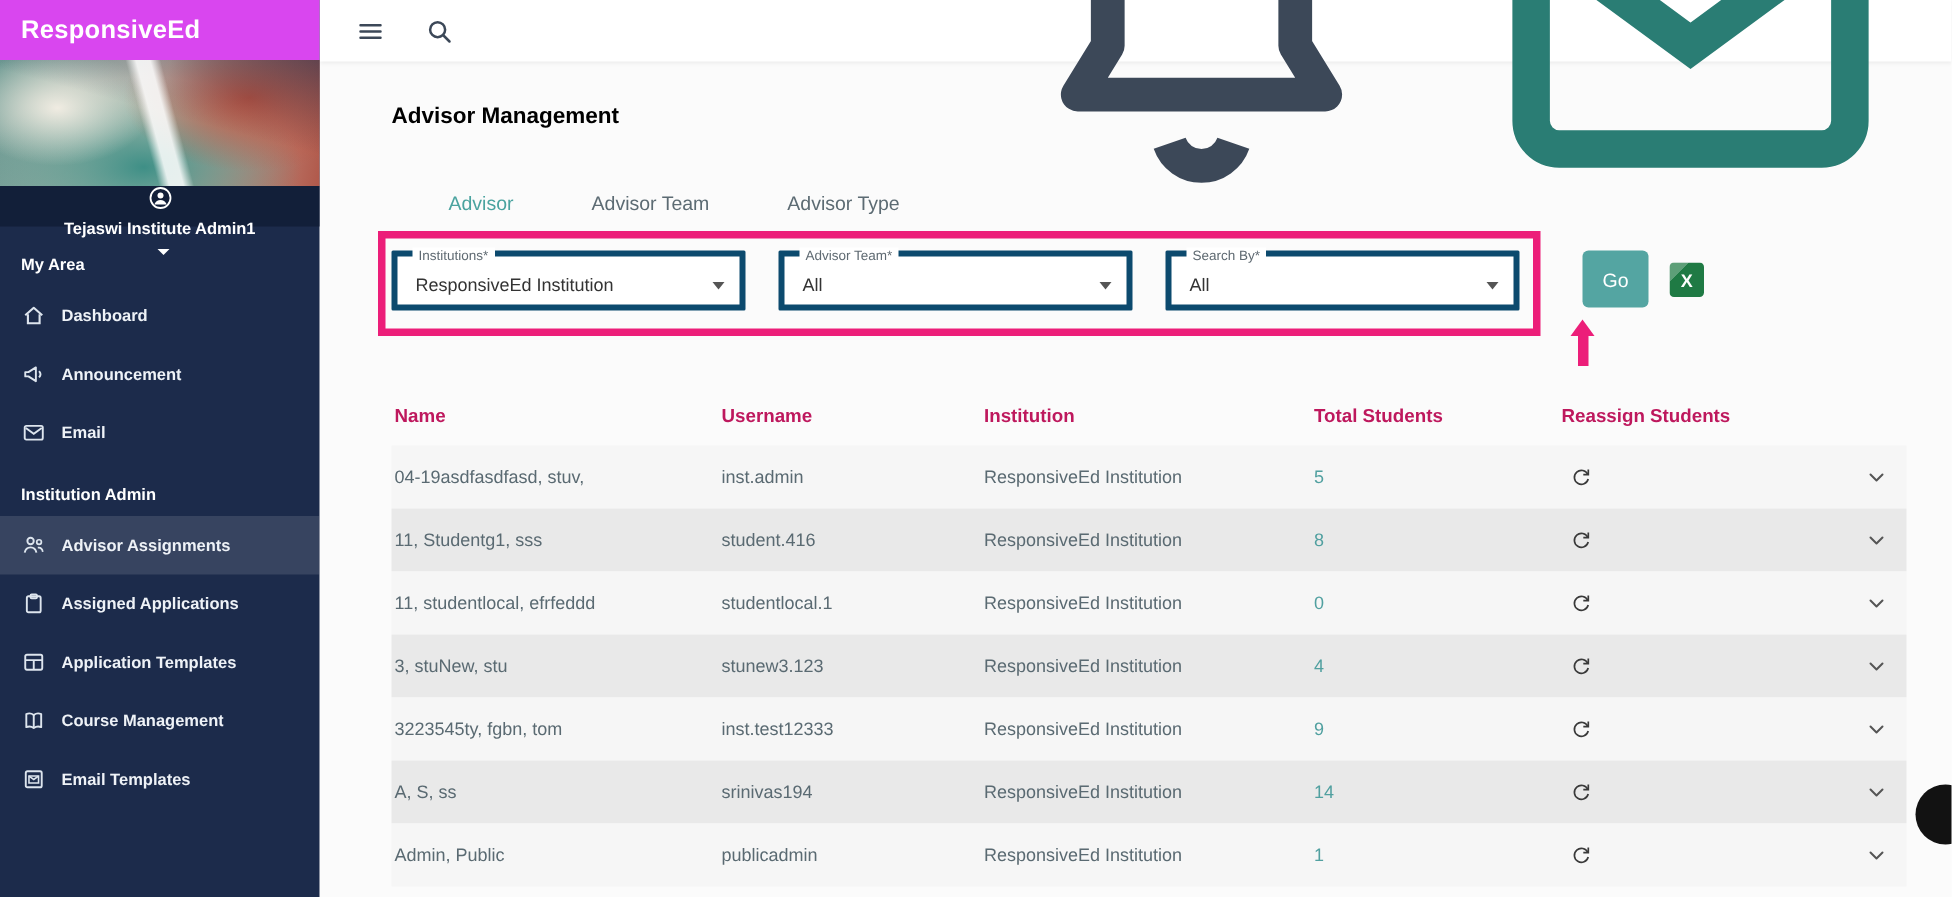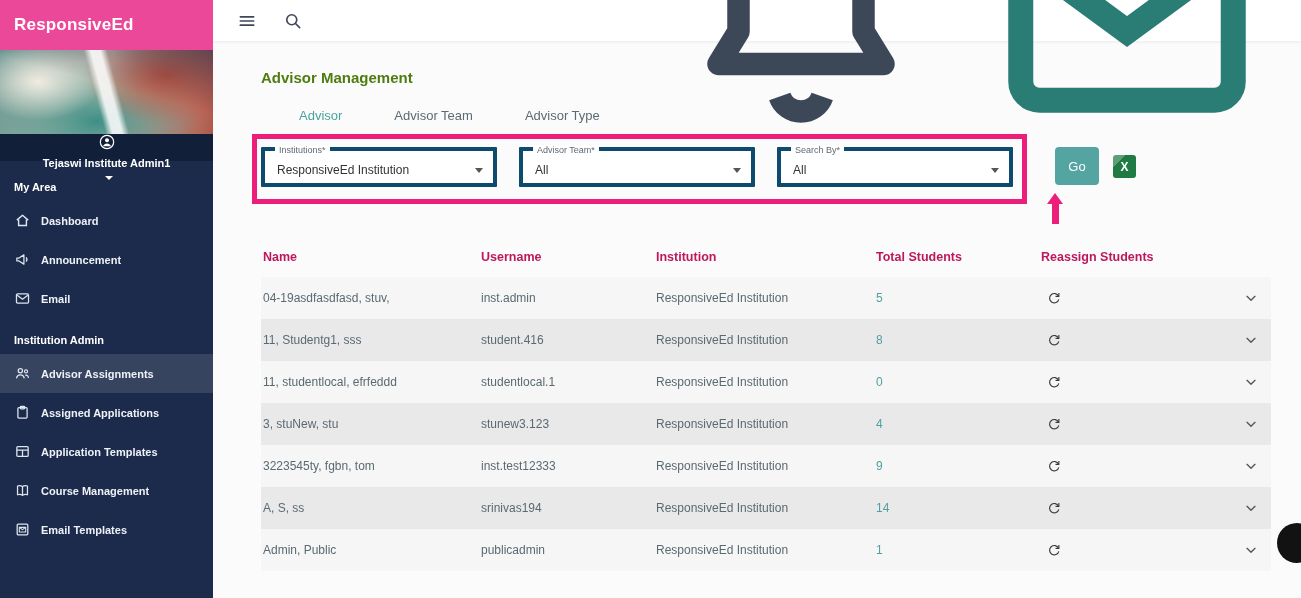--- a/index.html
+++ b/index.html
@@ -2,21 +2,21 @@
 <html><head>
 <meta charset="utf-8">
 <style>
   * { margin:0; padding:0; box-sizing:border-box; }
   html,body { width:1301px; height:598px; overflow:hidden; }
   body { font-family:"Liberation Sans", sans-serif; background:#fff; position:relative; }
   .app { display:flex; width:100%; height:100%; }
 
   
   .sidebar { width:213px; flex-shrink:0; background:#1c2b4b; color:#fff; display:flex; flex-direction:column; z-index:3; }
-  .logo { height:50px; display:flex; align-items:center; padding:0 14px; font-size:17px; font-weight:bold; background:#ec4899; letter-spacing:.2px; }
+  .logo { height:40px; display:flex; align-items:center; padding:0 14px; font-size:17px; font-weight:bold; background:#d946ef; letter-spacing:.2px; }
   .banner { height:84px;
     background:
       linear-gradient(75deg, transparent 45%, rgba(255,255,255,.85) 48%, rgba(255,255,255,.85) 52%, transparent 55%),
       linear-gradient(15deg, rgba(27,42,74,0) 55%, rgba(27,42,74,.55)),
       radial-gradient(90px 55px at 18% 38%, #f0ece2 0%, rgba(240,236,226,0) 70%),
       radial-gradient(120px 70px at 78% 30%, #c2543f 0%, rgba(194,84,63,0) 70%),
       radial-gradient(140px 80px at 45% 85%, #3e8f86 0%, rgba(62,143,134,0) 75%),
       linear-gradient(100deg, #6f9b94, #d8cfc0 50%, #b0584a);
   }
   .user-bar { height:27px; background:#121f39; display:flex; align-items:center; gap:7px; padding:0 10px; font-size:11px; font-weight:bold; cursor:pointer;flex-direction:column; }
@@ -34,21 +34,21 @@
   
   .main { flex:1; display:flex; flex-direction:column; background:#fbfbfb; position:relative; }
   .topbar { height:41px; background:#fff; display:flex; align-items:center; gap:26px; padding:0 24px; box-shadow:0 1px 3px rgba(0,0,0,.07); z-index:2; }
   .tb-icon { width:20px; height:20px; color:#3c4858; cursor:pointer; position:relative; }
   .tb-icon svg { width:100%; height:100%; }
   .tb-spacer { flex:1; }
   .badge-wrap { position:relative; }
   .mail-colored { color:#2a7d74; }
 
   .content { flex:1; padding:18px 30px 0 48px; position:relative; overflow:hidden; }
-  .page-title { font-size:15px; font-weight:700; color:#4d7c0f; margin:10px 0 12px; }
+  .page-title { font-size:15px; font-weight:700; color:#000000; margin:10px 0 32px; }
 
   .tabs { display:flex; padding-left:12px; margin-bottom:14px; }
   .tab { padding:10px 26px; font-size:13px; color:#5c6b73; cursor:pointer; }
   .tab.active { color:#4aa39f; }
 
   
   .filter-zone { position:relative; margin-top:12px; margin-bottom:50px; display:flex; align-items:flex-start; height:40px; }
   .annotation-box { position:absolute; left:-9px; top:-13px; width:775px; height:70px; border:5px solid #ec1e79; z-index:5; pointer-events:none; }
   .field { position:relative; width:236px; height:40px; border:4px solid #0c4a6e; border-radius:1px; background:#fff; margin-right:22px; cursor:pointer; }
   .field-label { position:absolute; top:-6px; left:10px; background:#fff; padding:0 4px; font-size:9px; color:#5f6a72; }

